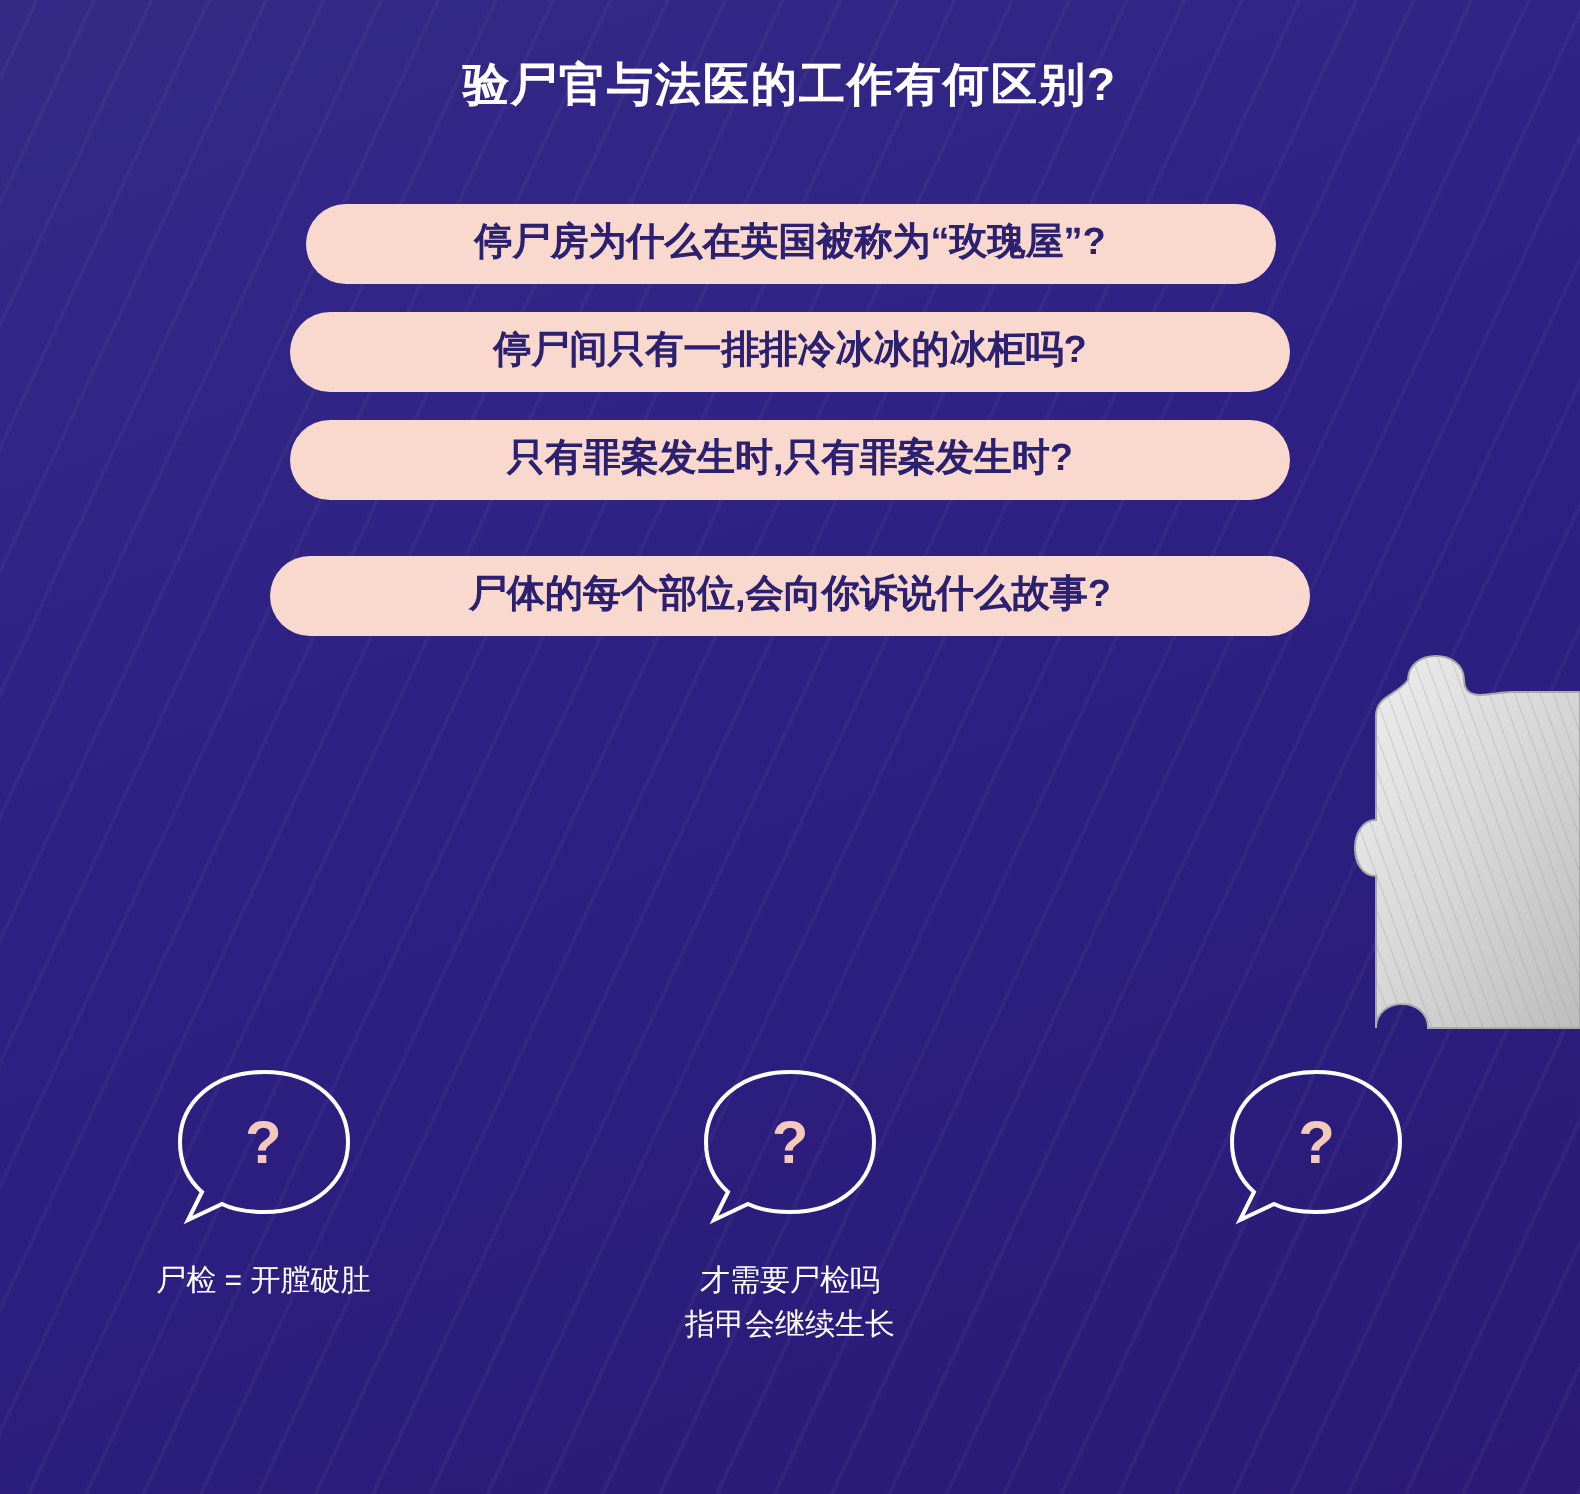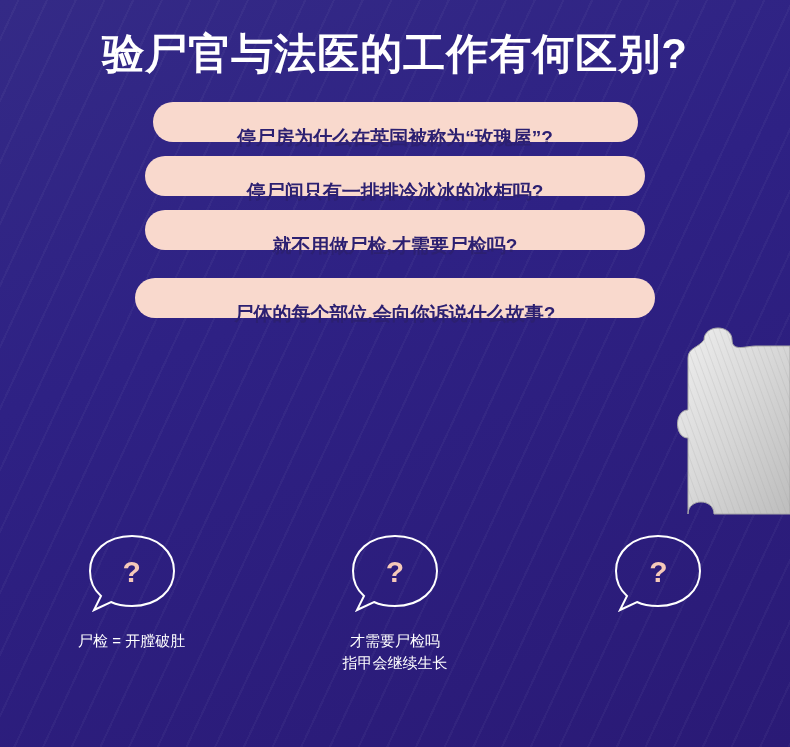--- a/index.html
+++ b/index.html
@@ -29,21 +29,21 @@
     overflow: hidden;
   }
   
   .main-title {
     position: absolute;
     left: 0;
     top: 28px;
     width: 790px;
     text-align: center;
     color: #ffffff;
-    font-size: 42px;
+    font-size: 23px;
     font-weight: bold;
     letter-spacing: 1px;
     line-height: 1.25;
   }
   
   .pill-list {
     position: absolute;
     left: 0;
     top: 102px;
     width: 790px;
@@ -53,21 +53,21 @@
     background: #f9d9cd;
     color: #2c2071;
     border-radius: 22px;
     height: 40px;
     line-height: 40px;
     text-align: center;
     font-size: 19px;
     font-weight: bold;
     white-space: nowrap;
     box-sizing: border-box;
-    padding: 16px 22px;
+    padding: 0 22px;
     width: max-content;
     min-width: 420px;
   }
   .pill.w1 { width: 485px; }
   .pill.w2 { width: 500px; }
   .pill.w3 { width: 500px; }
   .pill.w4 { width: 530px; }
   .pill.w5 { width: 520px; margin-top: 28px; }
 
   
@@ -140,21 +140,21 @@
 </head>
 <body>
 
 <div id="page">
 
   <div class="main-title">验尸官与法医的工作有何区别?</div>
 
   <div class="pill-list">
     <div class="pill w1">停尸房为什么在英国被称为“玫瑰屋”?</div>
     <div class="pill w2">停尸间只有一排排冷冰冰的冰柜吗?</div>
-    <div class="pill w3">就不用做尸检,才需要尸检吗?</div>
+    <div class="pill w3">只有罪案发生时,只有罪案发生时?</div>
     <div class="pill w5">尸体的每个部位,会向你诉说什么故事?</div>
   </div>
 
   <div class="puzzle">
     <svg width="120" height="200" viewBox="0 0 120 200">
       <defs>
         <linearGradient id="pzg" x1="0" y1="0" x2="1" y2="1">
           <stop offset="0%" stop-color="#efefef"></stop>
           <stop offset="50%" stop-color="#d8d8d8"></stop>
           <stop offset="100%" stop-color="#bdbdbd"></stop>

